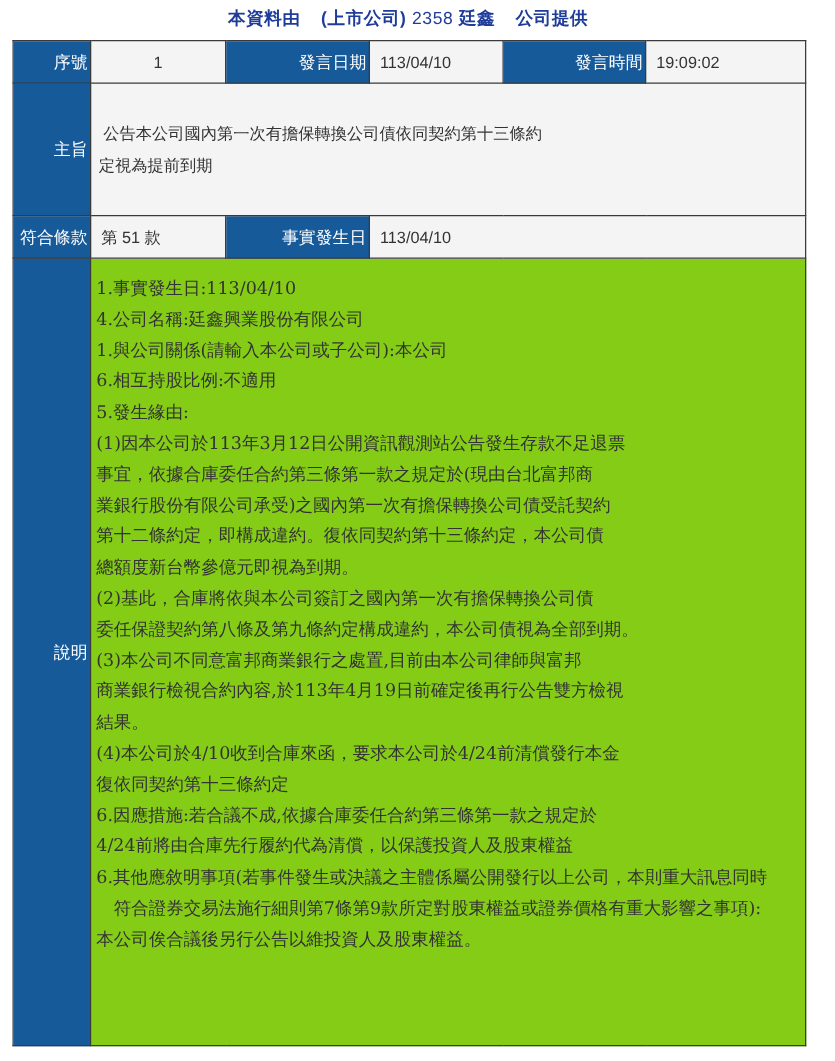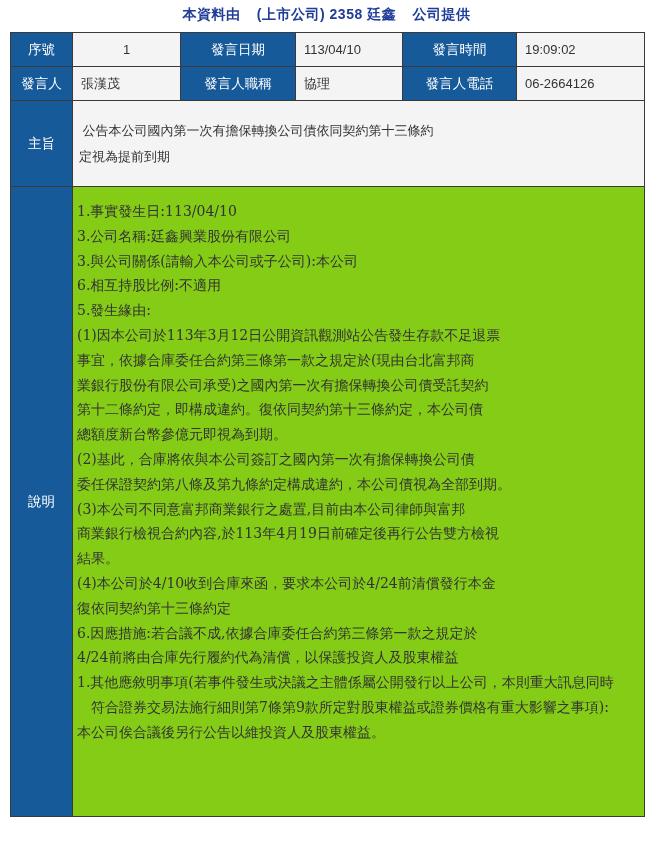--- a/index.html
+++ b/index.html
@@ -16,53 +16,53 @@
       top: 6px;
       left: 0;
       width: 653px;
       text-align: center;
       font-size: 14px;
       color: #1f3c99;
       font-weight: bold;
       letter-spacing: 0.5px;
     }
     .title .sp { display: inline-block; width: 12px; }
-    .title .code { font-weight: bold; }
+    .title .code { font-weight: normal; }
     table.info {
       position: absolute;
       top: 32px;
       left: 10px;
       width: 634px;
       border-collapse: collapse;
       table-layout: fixed;
       font-size: 13px;
     }
     table.info td {
       border: 1px solid #3a3a3a;
       padding: 0 8px;
       height: 33px;
       vertical-align: middle;
     }
     td.hd {
       background: #165a9a;
       color: #ffffff;
-      text-align: center;
+      text-align: right;
       padding: 0 2px !important;
       font-size: 13.5px;
     }
     td.val {
       background: #f4f4f4;
       color: #333333;
     }
     td.val.center { text-align: center; }
     tr.subject td { height: 85px; }
     tr.subject td.val {
       vertical-align: middle;
       line-height: 26px;
-      padding: 0 6px;
+      padding: 10px 6px;
       margin-top: 12px;
     }
     tr.desc td { height: 617px; }
     td.desc-body {
       background: #84cc16;
       color: #333333;
       vertical-align: top !important;
       padding: 12px 4px 0 4px !important;
       font-family: "DejaVu Serif", "Liberation Serif", serif;
       font-size: 14px;
@@ -93,56 +93,54 @@
   </colgroup>
   <tbody>
       <tr>
     <td class="hd">序號</td>
     <td class="val center">1</td>
     <td class="hd">發言日期</td>
     <td class="val">113/04/10</td>
     <td class="hd">發言時間</td>
     <td class="val">19:09:02</td>
   </tr>
-  <tr>
-    <td class="hd">發言人</td>
-    <td class="val">張漢茂</td>
-    <td class="hd">發言人職稱</td>
-    <td class="val">協理</td>
-    <td class="hd">發言人電話</td>
-    <td class="val">06-2664126</td>
-  </tr>
   <tr class="subject">
     <td class="hd">主旨</td>
     <td class="val" colspan="5">
       <div style="white-space:pre"> 公告本公司國內第一次有擔保轉換公司債依同契約第十三條約</div>
       <div>定視為提前到期</div>
     </td>
   </tr>
+  <tr>
+    <td class="hd">符合條款</td>
+    <td class="val">第 51 款</td>
+    <td class="hd">事實發生日</td>
+    <td class="val" colspan="3">113/04/10</td>
+  </tr>
   <tr class="desc">
     <td class="hd">說明</td>
     <td class="desc-body" colspan="5">
       <div class="desc-line">1.事實發生日:113/04/10</div>
-      <div class="desc-line">3.公司名稱:廷鑫興業股份有限公司</div>
-      <div class="desc-line">3.與公司關係(請輸入本公司或子公司):本公司</div>
+      <div class="desc-line">4.公司名稱:廷鑫興業股份有限公司</div>
+      <div class="desc-line">1.與公司關係(請輸入本公司或子公司):本公司</div>
       <div class="desc-line">6.相互持股比例:不適用</div>
       <div class="desc-line">5.發生緣由:</div>
       <div class="desc-line">(1)因本公司於113年3月12日公開資訊觀測站公告發生存款不足退票</div>
       <div class="desc-line">事宜，依據合庫委任合約第三條第一款之規定於(現由台北富邦商</div>
       <div class="desc-line">業銀行股份有限公司承受)之國內第一次有擔保轉換公司債受託契約</div>
       <div class="desc-line">第十二條約定，即構成違約。復依同契約第十三條約定，本公司債</div>
       <div class="desc-line">總額度新台幣參億元即視為到期。</div>
       <div class="desc-line">(2)基此，合庫將依與本公司簽訂之國內第一次有擔保轉換公司債</div>
       <div class="desc-line">委任保證契約第八條及第九條約定構成違約，本公司債視為全部到期。</div>
       <div class="desc-line">(3)本公司不同意富邦商業銀行之處置,目前由本公司律師與富邦</div>
       <div class="desc-line">商業銀行檢視合約內容,於113年4月19日前確定後再行公告雙方檢視</div>
       <div class="desc-line">結果。</div>
       <div class="desc-line">(4)本公司於4/10收到合庫來函，要求本公司於4/24前清償發行本金</div>
       <div class="desc-line">復依同契約第十三條約定</div>
       <div class="desc-line">6.因應措施:若合議不成,依據合庫委任合約第三條第一款之規定於</div>
       <div class="desc-line">4/24前將由合庫先行履約代為清償，以保護投資人及股東權益</div>
-      <div class="desc-line">1.其他應敘明事項(若事件發生或決議之主體係屬公開發行以上公司，本則重大訊息同時</div>
+      <div class="desc-line">6.其他應敘明事項(若事件發生或決議之主體係屬公開發行以上公司，本則重大訊息同時</div>
       <div class="desc-line indent">符合證券交易法施行細則第7條第9款所定對股東權益或證券價格有重大影響之事項):</div>
       <div class="desc-line">本公司俟合議後另行公告以維投資人及股東權益。</div>
     </td>
   </tr>
 </tbody>
   </table>
 
 </body></html>

